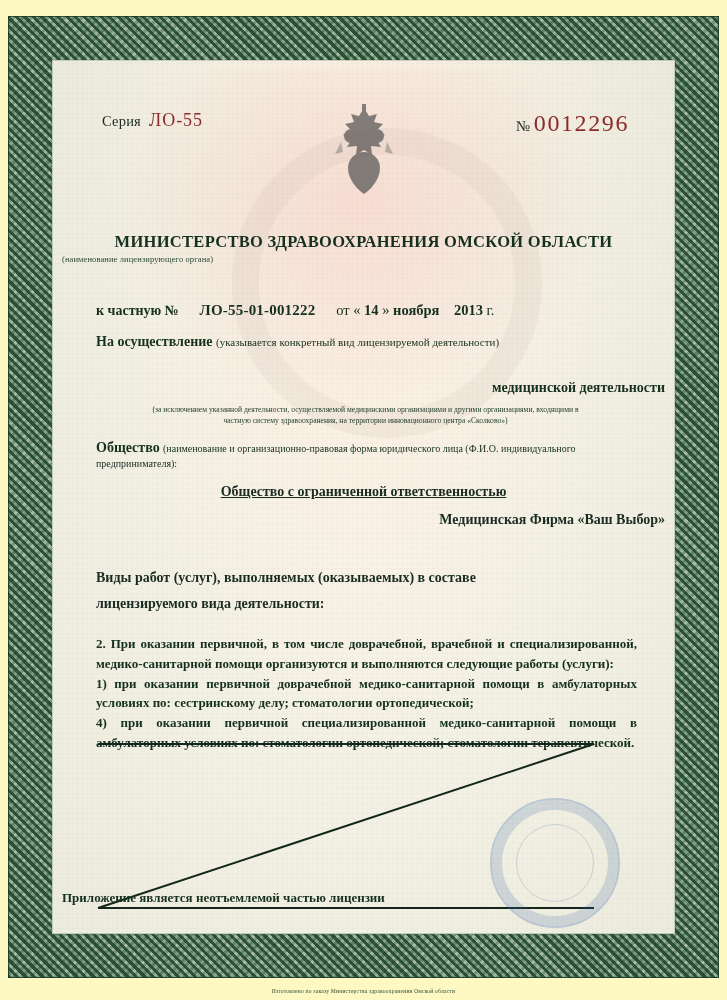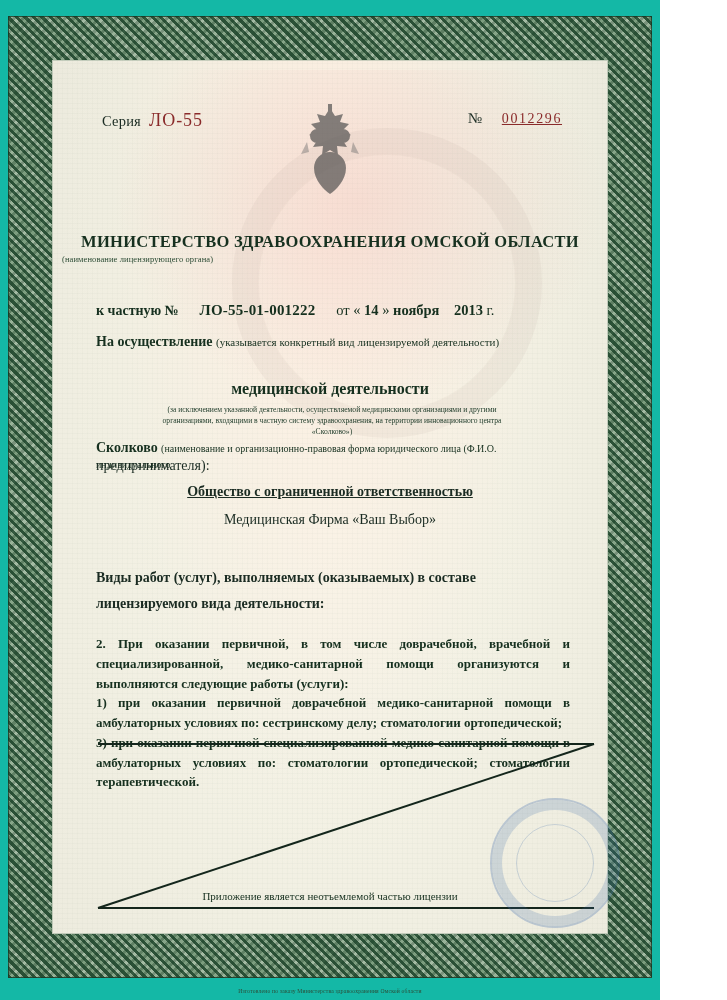--- a/index.html
+++ b/index.html
@@ -10,23 +10,23 @@
   body {
     width: 727px;
     height: 1000px;
     font-family: "Liberation Serif", serif;
     color: #1a2b22;
     overflow: hidden;
   }
 
   .page {
     position: relative;
-    width: 660px;
+    width: 727px;
     height: 1000px;
-    background: #14b8a6;
+    background: #fef9c3;
     overflow: hidden;
   }
 
   
   .border-outer {
     position: absolute;
     left: 8px;
     top: 16px;
     right: 8px;
     bottom: 22px;
@@ -113,25 +113,24 @@
     margin-left: 4px;
   }
   .row-number {
     position: absolute;
     right: 36px;
     top: 38px;
     font-size: 15px;
     white-space: nowrap;
   }
   .row-number .val {
-    font-size: 14px;
+    font-size: 24px;
     color: #8a2a2a;
     letter-spacing: 1.6px;
-    margin-left: 16px;
-    text-decoration: underline;
+    margin-left: 0;
   }
 
   .emblem {
     position: absolute;
     left: 50%;
     top: 30px;
     transform: translateX(-50%);
     width: 86px;
     height: 96px;
     opacity: 0.85;
@@ -201,22 +200,22 @@
   }
   .osn .hint {
     font-weight: normal;
     font-size: 11px;
   }
 
   .activity {
     position: absolute;
     left: 0; right: 0;
     top: 308px;
-    text-align: center;
-    font-size: 16px;
+    text-align: right;
+    font-size: 14px;
     font-weight: bold;
     color: #16301f;
   }
   .activity-note {
     position: absolute;
     left: 80px;
     right: 76px;
     top: 332px;
     text-align: center;
     font-size: 7.6px;
@@ -231,39 +230,39 @@
     top: 368px;
     font-size: 13.5px;
     color: #16301f;
   }
   .vydana .b { font-weight: bold; font-size: 14px; }
   .vydana .small { font-size: 10px; }
   .vydana-2 {
     position: absolute;
     left: 34px;
     top: 386px;
-    font-size: 14px;
+    font-size: 10px;
   }
 
   .org1 {
     position: absolute;
     left: 0; right: 0;
     top: 412px;
     text-align: center;
     font-size: 14px;
     font-weight: bold;
     text-decoration: underline;
   }
   .org2 {
     position: absolute;
     left: 0; right: 0;
     top: 440px;
-    text-align: center;
-    font-size: 14px;
-    font-weight: normal;
+    text-align: right;
+    font-size: 14px;
+    font-weight: bold;
   }
 
   .works-title1 {
     position: absolute;
     left: 34px;
     top: 498px;
     font-size: 14px;
     font-weight: bold;
   }
   .works-title2 {
@@ -312,23 +311,23 @@
     position: absolute;
     left: 24px; top: 24px; right: 24px; bottom: 24px;
     border-radius: 50%;
     border: 1px solid rgba(60,105,170,0.35);
   }
 
   .footer-note {
     position: absolute;
     left: 0; right: 0;
     top: 818px;
-    text-align: center;
-    font-size: 11px;
-    font-weight: normal;
+    text-align: left;
+    font-size: 13px;
+    font-weight: bold;
     color: #16301f;
   }
 
   .bottom-caption {
     position: absolute;
     left: 0; right: 0;
     bottom: 6px;
     text-align: center;
     font-size: 5.6px;
     color: #2c4a35;
@@ -394,35 +393,35 @@
 
     <div class="osn">
       <span>На осуществление</span>
       <span class="hint">(указывается конкретный вид лицензируемой деятельности)</span>
     </div>
 
     <div class="activity">медицинской деятельности</div>
     <div class="activity-note">(за исключением указанной деятельности, осуществляемой медицинскими организациями и другими организациями, входящими в частную систему здравоохранения, на территории инновационного центра «Сколково»)</div>
 
     <div class="vydana">
-      <span class="b">Сколково</span>
+      <span class="b">Общество</span>
       <span class="small">(наименование и организационно-правовая форма юридического лица (Ф.И.О. индивидуального</span>
     </div>
     <div class="vydana-2">предпринимателя):</div>
 
     <div class="org1">Общество с ограниченной ответственностью</div>
     <div class="org2">Медицинская Фирма «Ваш Выбор»</div>
 
     <div class="works-title1">Виды работ (услуг), выполняемых (оказываемых) в составе</div>
     <div class="works-title2">лицензируемого вида деятельности:</div>
 
     <div class="works-body">
       <p>2. При оказании первичной, в том числе доврачебной, врачебной и специализированной, медико-санитарной помощи организуются и выполняются следующие работы (услуги):</p>
       <p>1) при оказании первичной доврачебной медико-санитарной помощи в амбулаторных условиях по: сестринскому делу; стоматологии ортопедической;</p>
-      <p>3) при оказании первичной специализированной медико-санитарной помощи в амбулаторных условиях по: стоматологии ортопедической; стоматологии терапевтической.</p>
+      <p>4) при оказании первичной специализированной медико-санитарной помощи в амбулаторных условиях по: стоматологии ортопедической; стоматологии терапевтической.</p>
     </div>
 
     <div class="strike">
       <svg viewBox="0 0 500 172" width="500" height="172" aria-hidden="true">
         <line x1="2" y1="4" x2="498" y2="4" stroke="#14261c" stroke-width="2"></line>
         <line x1="498" y1="4" x2="2" y2="168" stroke="#14261c" stroke-width="2"></line>
         <line x1="2" y1="168" x2="498" y2="168" stroke="#14261c" stroke-width="2"></line>
       </svg>
     </div>
 

